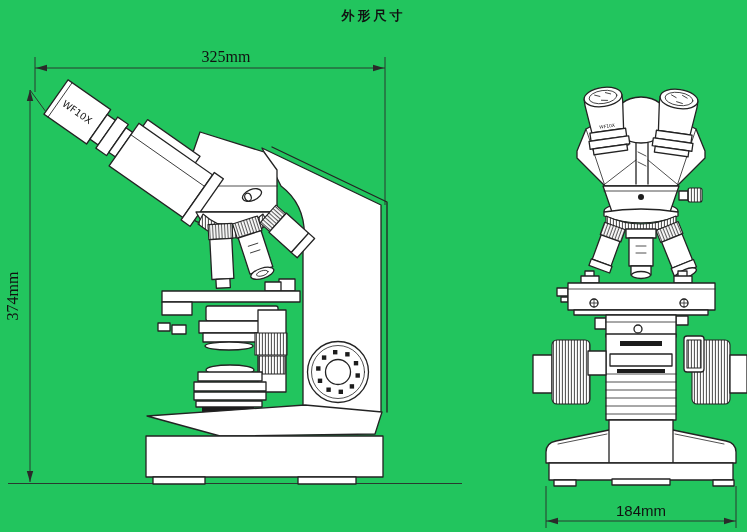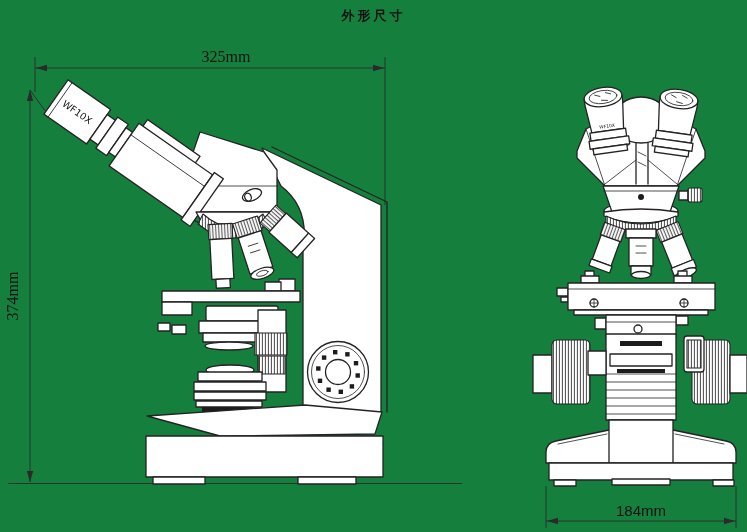--- a/index.html
+++ b/index.html
@@ -1,16 +1,16 @@
 <!DOCTYPE html>
 <html><head>
 <meta charset="utf-8">
 <style>
   html,body{margin:0;padding:0;background:#fff;}
-  .page{position:relative;width:747px;height:532px;background:#15803d;overflow:hidden;
+  .page{position:relative;width:747px;height:532px;background:#22c55e;overflow:hidden;
         font-family:"DejaVu Sans","Liberation Sans",sans-serif;}
   .title{position:absolute;top:7px;left:0;width:100%;text-align:center;
          font-size:13px;font-weight:bold;letter-spacing:3px;color:#111;}
   svg{position:absolute;left:0;top:0;}
   .ln{fill:none;stroke:#232323;stroke-width:1.3;stroke-linejoin:round;stroke-linecap:round;}
   .fw{fill:#ffffff;stroke:#232323;stroke-width:1.3;stroke-linejoin:round;}
   .fk{fill:url(#knurl);stroke:#232323;stroke-width:1.1;stroke-linejoin:round;}
   .fd{fill:#1c1c1c;stroke:none;}
   .thin{stroke-width:0.8;}
   .dim{fill:none;stroke:#2a2a2a;stroke-width:0.9;}

